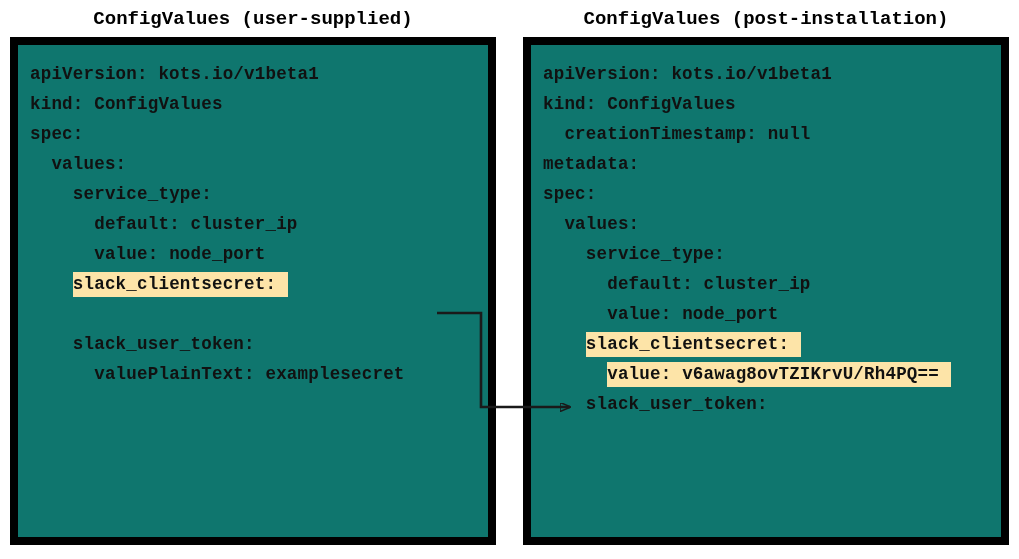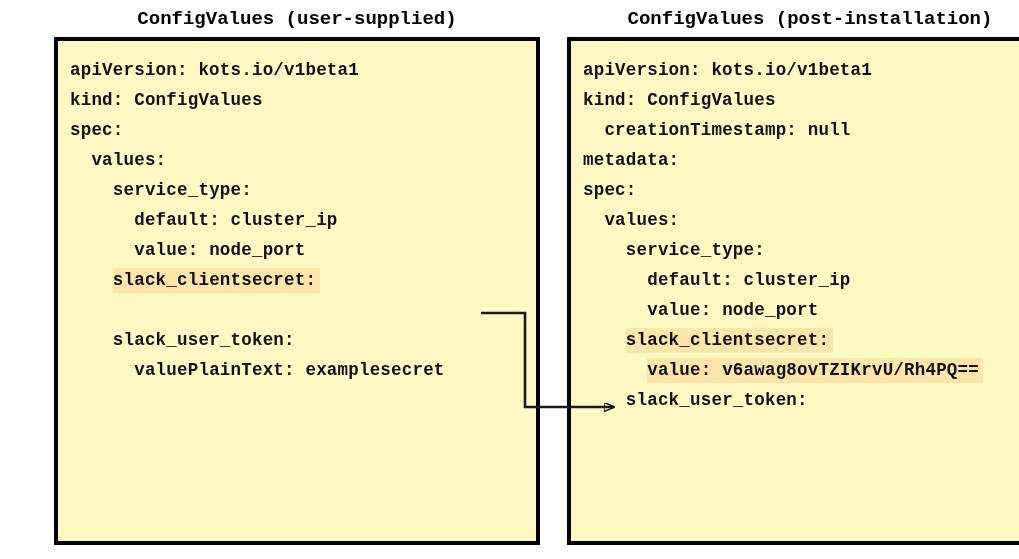--- a/index.html
+++ b/index.html
@@ -7,37 +7,37 @@
     margin: 0; padding: 0;
     background: #ffffff;
   }
   body {
     width: 1019px; height: 559px;
     position: relative;
     overflow: hidden;
     font-family: "Liberation Mono", "DejaVu Sans Mono", monospace;
   }
 
-  #stage { position: absolute; inset: 0; margin-left: 44px; }
+  #stage { position: absolute; inset: 0; }
 
   .panel-title {
     position: absolute;
     font-family: "Liberation Mono", "DejaVu Sans Mono", monospace;
     font-size: 19px;
     font-weight: bold;
     color: #000000;
     letter-spacing: 0px;
     white-space: pre;
     text-align: center;
   }
 
   .panel {
     position: absolute;
-    background: #fef9c3;
-    border: 4px solid #000000;
+    background: #0f766e;
+    border: 8px solid #000000;
   }
 
   .code-block {
     position: absolute;
     top: 14px;
     left: 12px;
     right: 4px;
   }
 
   .code-line {
@@ -51,21 +51,21 @@
     letter-spacing: 0.2px;
   }
 
   .code-line > span.seg {
     white-space: pre;
     display: inline;
   }
 
   .hl {
     background: #fde4a8;
-    padding: 2px 4px 3px 0;
+    padding: 2px 12px 3px 0;
     box-decoration-break: clone;
     -webkit-box-decoration-break: clone;
   }
 
   
   #connector {
     position: absolute;
     left: 0; top: 0;
     width: 1019px; height: 559px;
     pointer-events: none;

